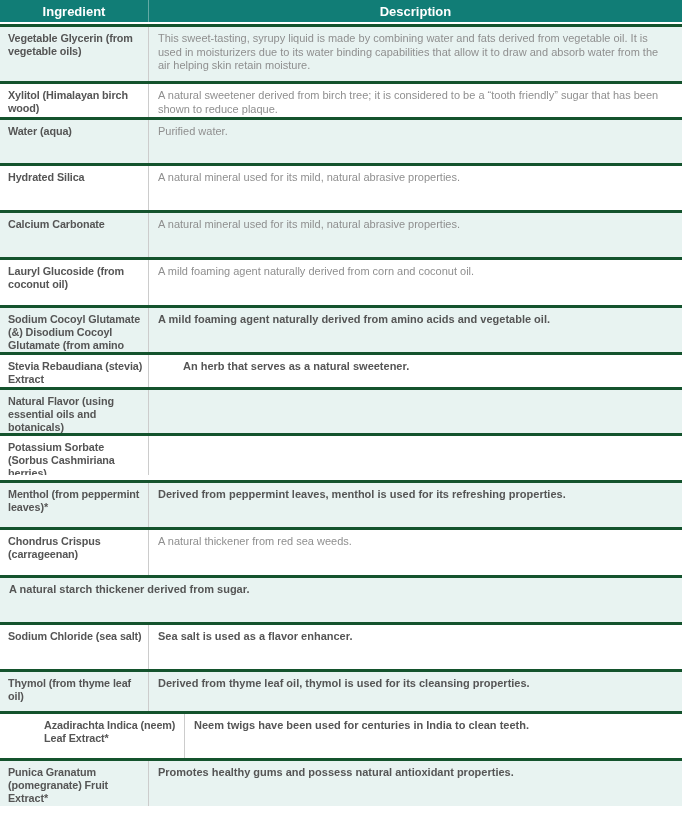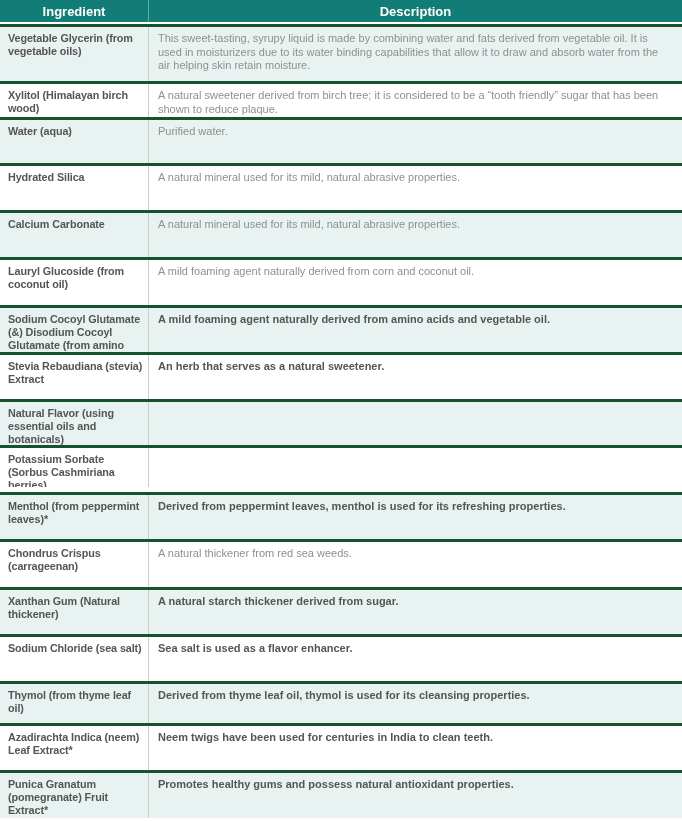--- a/index.html
+++ b/index.html
@@ -49,52 +49,51 @@
         <div class="cell-desc">A natural mineral used for its mild, natural abrasive properties.</div>
       </div>
       <div class="row" style="height: 48px;">
         <div class="cell-ing">Lauryl Glucoside (from coconut oil)</div>
         <div class="cell-desc">A mild foaming agent naturally derived from corn and coconut oil.</div>
       </div>
       <div class="row shaded" style="height: 47px;">
         <div class="cell-ing">Sodium Cocoyl Glutamate (&amp;) Disodium Cocoyl Glutamate (from amino acids and vegetable oil)</div>
         <div class="cell-desc em">A mild foaming agent naturally derived from amino acids and vegetable oil.</div>
       </div>
-      <div class="row" style="height: 47px;">
+      <div class="row" style="height: 35px; gap: 25px;">
         <div class="cell-ing">Stevia Rebaudiana (stevia) Extract</div>
         <div class="cell-desc em">An herb that serves as a natural sweetener.</div>
       </div>
       <div class="row shaded" style="height: 46px;">
         <div class="cell-ing">Natural Flavor (using essential oils and botanicals)</div>
       </div>
       <div class="row" style="height: 47px; flex-direction: column;">
         <div class="cell-ing">Potassium Sorbate (Sorbus Cashmiriana berries)</div>
         <div class="cell-desc em">A mild, naturally derived preservative from sorbus cashmiriana berries.</div>
       </div>
       <div class="row shaded" style="height: 47px;">
         <div class="cell-ing">Menthol (from peppermint leaves)*</div>
         <div class="cell-desc em">Derived from peppermint leaves, menthol is used for its refreshing properties.</div>
       </div>
       <div class="row" style="height: 48px;">
         <div class="cell-ing">Chondrus Crispus (carrageenan)</div>
         <div class="cell-desc">A natural thickener from red sea weeds.</div>
       </div>
       <div class="row shaded" style="height: 47px;">
-        <div class="cell-ing">Xanthan Gum (Natural thickener)</div>
         <div class="cell-desc em">A natural starch thickener derived from sugar.</div>
       </div>
       <div class="row" style="height: 47px;">
         <div class="cell-ing">Sodium Chloride (sea salt)</div>
         <div class="cell-desc em">Sea salt is used as a flavor enhancer.</div>
       </div>
       <div class="row shaded" style="height: 42px;">
         <div class="cell-ing">Thymol (from thyme leaf oil)</div>
         <div class="cell-desc em">Derived from thyme leaf oil, thymol is used for its cleansing properties.</div>
       </div>
-      <div class="row" style="height: 47px;">
+      <div class="row" style="height: 47px; padding-left: 36px;">
         <div class="cell-ing">Azadirachta Indica (neem) Leaf Extract*</div>
         <div class="cell-desc em">Neem twigs have been used for centuries in India to clean teeth.</div>
       </div>
       <div class="row shaded" style="height: 48px;">
         <div class="cell-ing">Punica Granatum (pomegranate) Fruit Extract*</div>
         <div class="cell-desc em">Promotes healthy gums and possess natural antioxidant properties.</div>
       </div>
     </div>
 </div>
 

